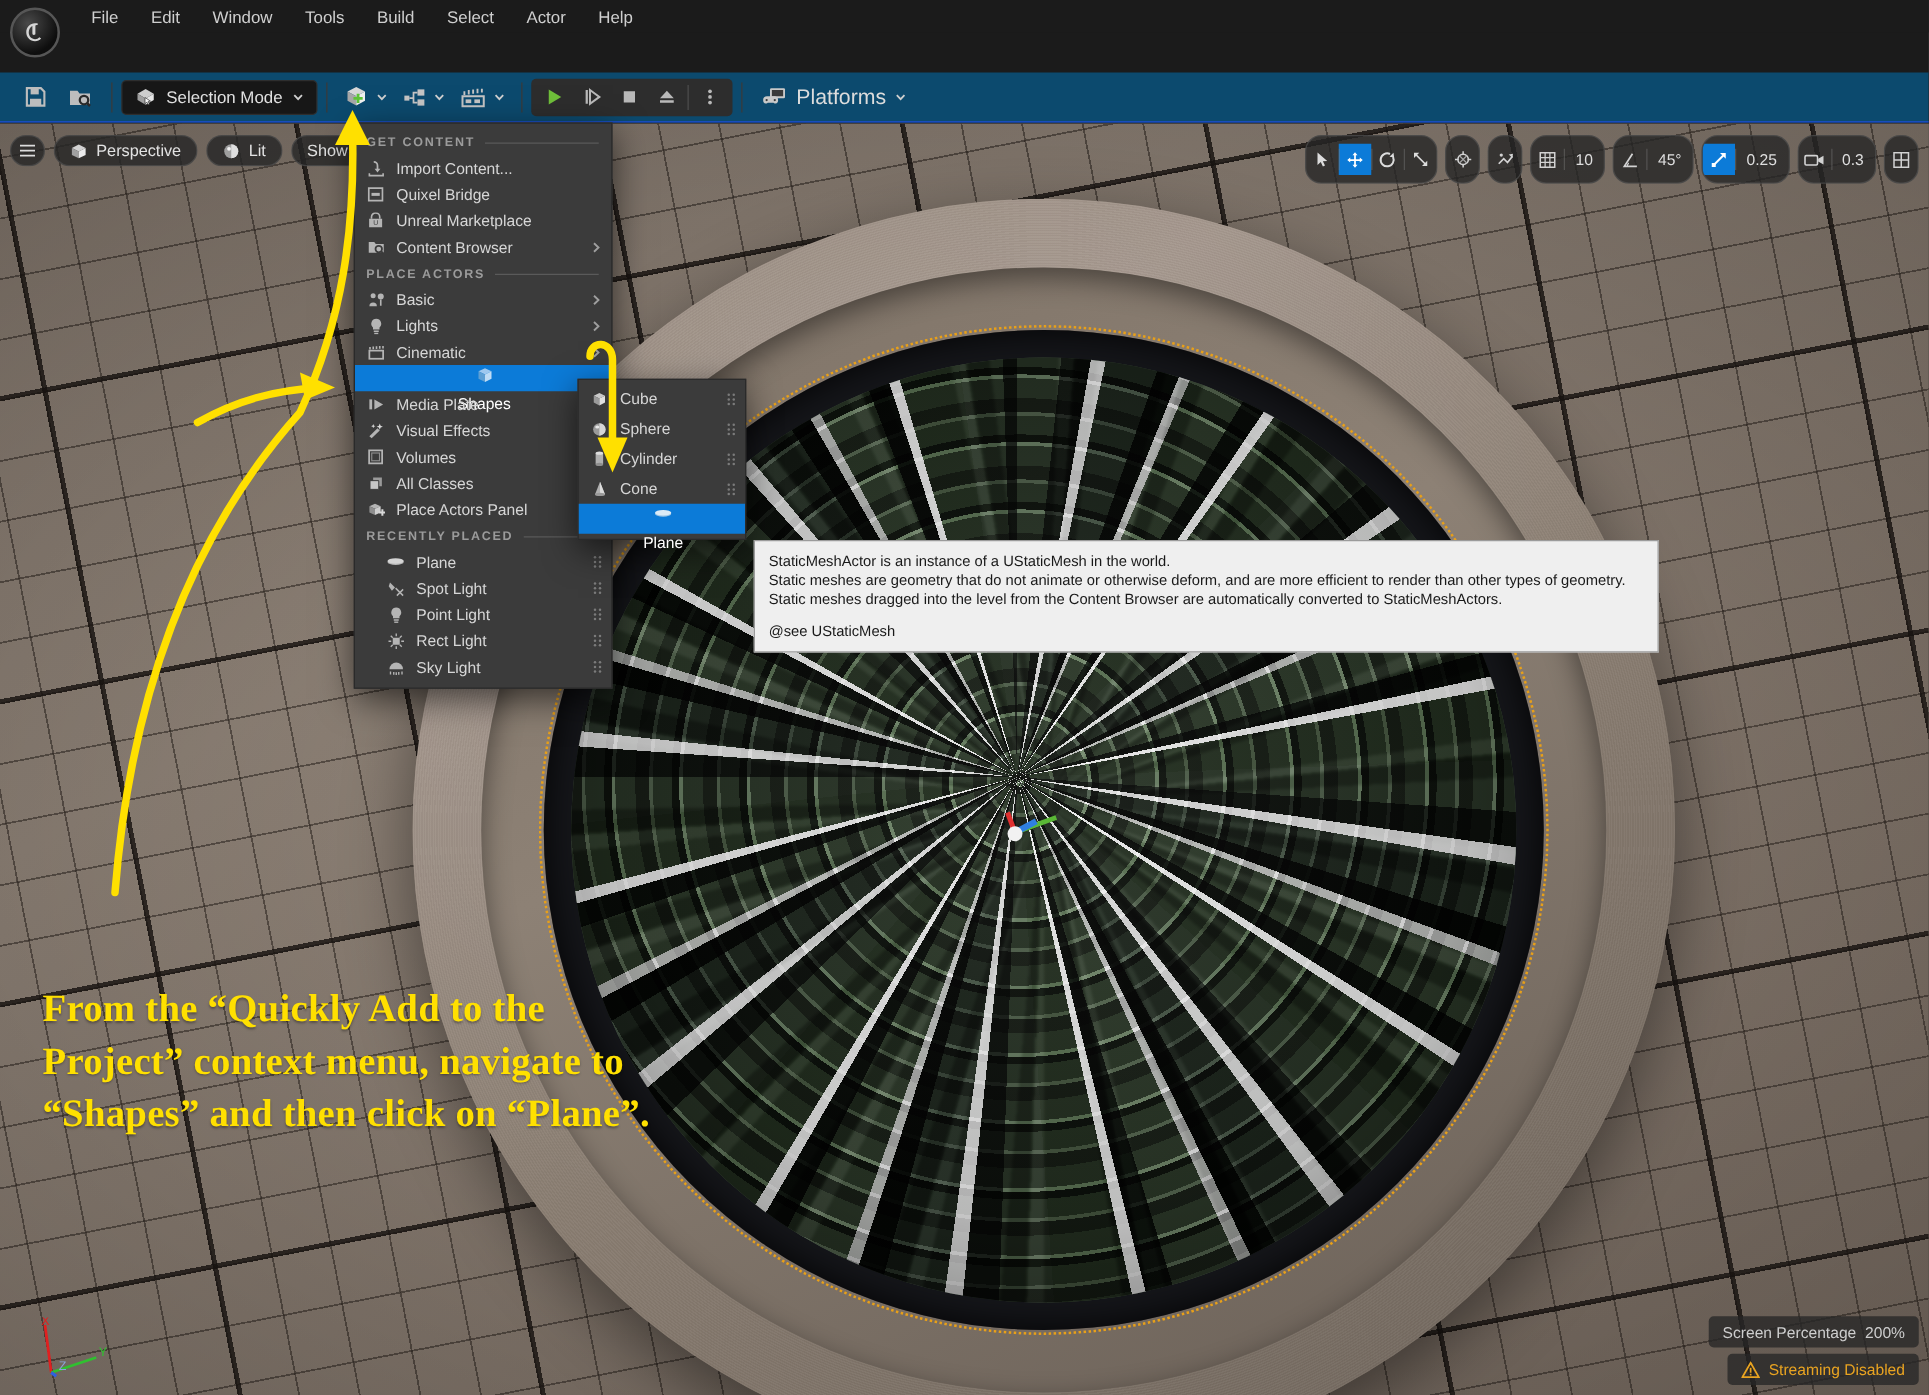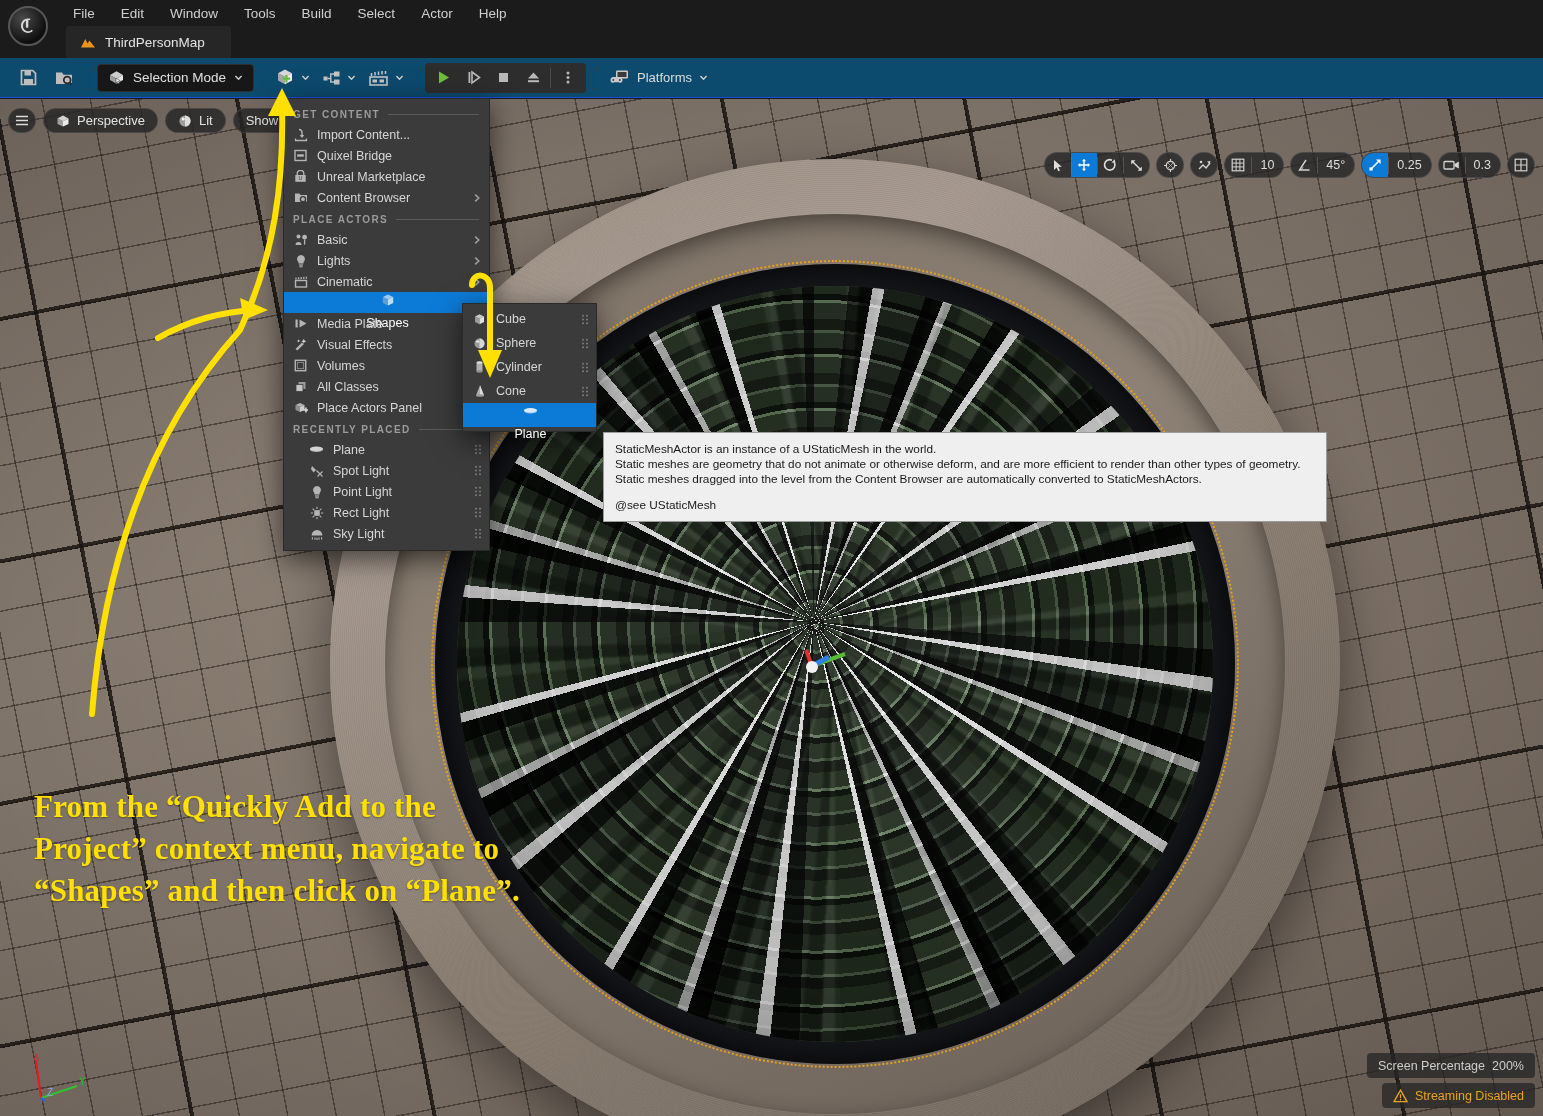--- a/index.html
+++ b/index.html
@@ -66,21 +66,21 @@
     display:flex; align-items:center; gap:5px; height:30px;
     padding:0 6px; border-radius:3px;
   }
   .play-group {
     display:flex; align-items:center; background:#2d2d2d;
     border-radius:4px; height:30px; padding:0 3px;
   }
   .play-btn { width:30px; height:26px; display:flex; align-items:center; justify-content:center; border-radius:3px; }
   .platforms {
     display:flex; align-items:center; gap:7px; color:#dcdcdc;
-    font-size:13px; height:30px; padding:0 8px; border-radius:3px;
+    font-size:17px; height:30px; padding:0 8px; border-radius:3px;
   }
   .chev { width:9px; height:9px; display:block; }
 
   
   .viewport {
     position:absolute; left:0; top:99px; width:1543px; height:1017px;
     overflow:hidden; background:#6b6158;
   }
   .floor {
     position:absolute; left:-400px; top:-400px; width:2400px; height:1900px;
@@ -191,23 +191,23 @@
     border-radius:13px; padding:0 12px; color:#e2e2e2; font-size:13px;
   }
   .vp-round {
     width:28px; height:25px; border-radius:13px;
     background:rgba(38,38,38,.82); border:1px solid rgba(90,90,90,.55);
     display:flex; align-items:center; justify-content:center;
   }
 
   .vp-right { position:absolute; right:8px; top:108px; display:flex; align-items:center; gap:6px; z-index:12; }
   .grp {
-    display:flex; align-items:center; height:26px;
+    display:flex; align-items:center; height:39px;
     background:rgba(38,38,38,.8); border:1px solid rgba(95,95,95,.5);
-    border-radius:13px; overflow:hidden;margin-top:44px;
+    border-radius:13px; overflow:hidden;
   }
   .gi {
     width:26px; height:25px; display:flex; align-items:center; justify-content:center;
     color:#d5d5d5; position:relative;
   }
   .gi.active { background:#0c7bd8; }
   .gi + .gi::before {
     content:""; position:absolute; left:0; top:4px; bottom:4px; width:1px;
     background:rgba(120,120,120,.45);
   }
@@ -301,28 +301,20 @@
       <div class="menu-item">Help</div>
     </div>
   </div>
 
   <div class="ue-logo">
     <svg width="22" height="22" viewBox="0 0 22 22">
       <path d="M11 3.6c-4 0-7 3.2-7 7.2 0 4 3 7.1 7 7.1 2.1 0 3.6-.8 4.9-2.2l-1.4-1c-.9 1-2 1.6-3.4 1.6-2.9 0-5.1-2.4-5.1-5.5 0-2.3 1.1-4.2 2.9-5.1v5.9c0 .9.4 1.3 1.1 1.3.5 0 .9-.2 1.3-.6V5.3c.6-.2 1.2-.3 1.8-.3l.1-1.3c-.4-.1-.8-.1-1.2-.1z" fill="#d6d6d6"></path>
     </svg>
   </div>
 
-  <div class="tabbar">
-    <div class="level-tab">
-      <svg class="tab-icon" viewBox="0 0 16 13">
-        <path d="M1 11.5 L5.3 3 L7.6 7.5 L9.4 4.6 L15 11.5 Z" fill="#e8951f"></path>
-      </svg>
-      <span>ThirdPersonMap</span>
-    </div>
-  </div>
 
   <div class="toolbar">
     <div style="width:10px"></div>
 
     <div class="tb-btn">
       <svg width="19" height="19" viewBox="0 0 19 19">
         <path d="M2.5 2.5h11.2l2.8 2.8v11.2h-14z" fill="none" stroke="#bdbdbd" stroke-width="1.7"></path>
         <rect x="5.5" y="2.5" width="6.5" height="5" fill="#bdbdbd"></rect>
         <rect x="5" y="11" width="9" height="5.5" fill="#bdbdbd"></rect>
       </svg>

